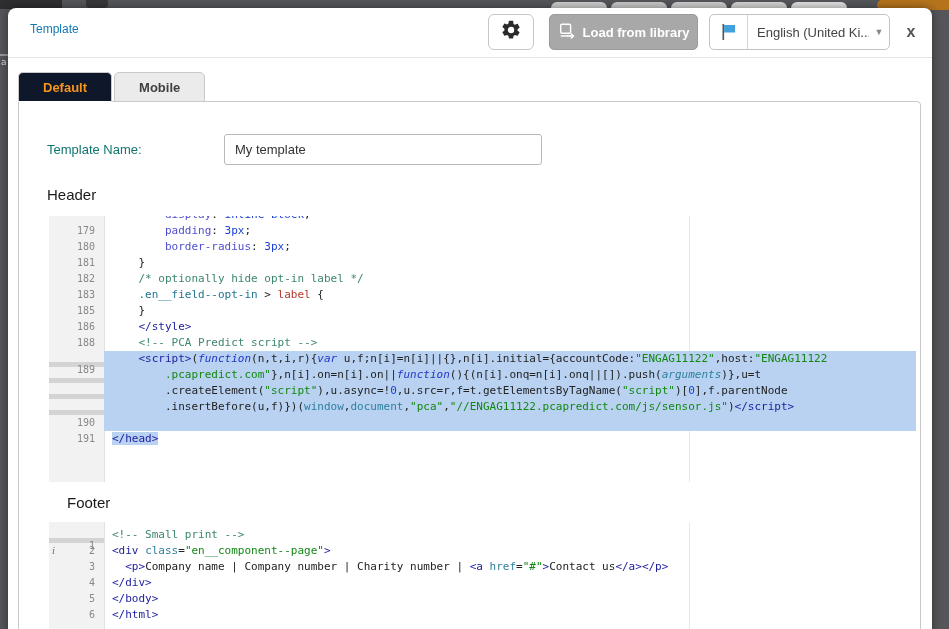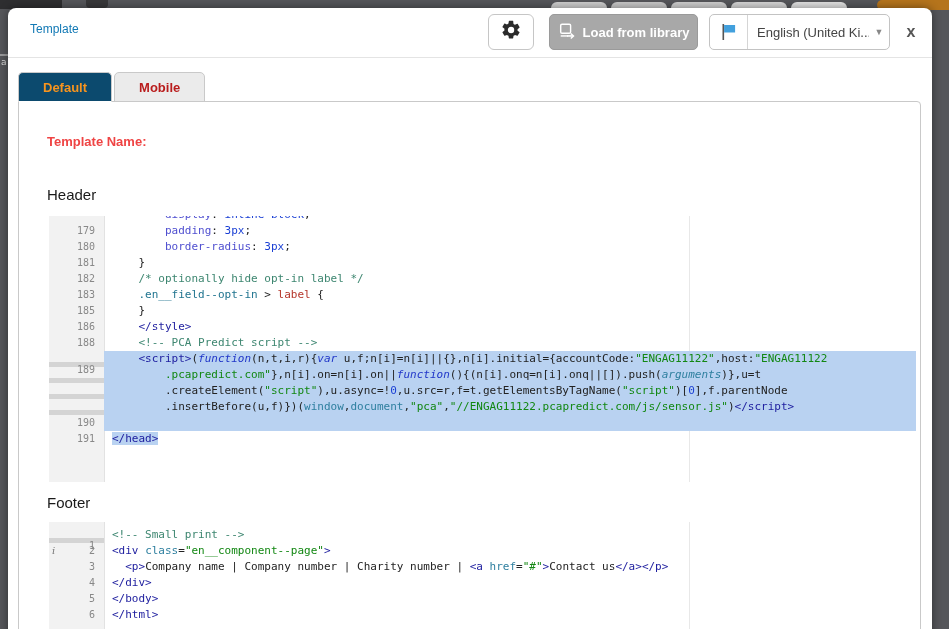--- a/index.html
+++ b/index.html
@@ -27,34 +27,34 @@
   .lang-flag { width:38px; border-right:1px solid #d5d5d5; display:flex; align-items:center; justify-content:center; }
   .lang-text { flex:1; font-size:13px; color:#444; display:flex; align-items:center; padding-left:9px; white-space:nowrap; overflow:hidden; }
   .lang-caret { width:20px; display:flex; align-items:center; justify-content:center; color:#888; font-size:9px; }
   .btn-close { position:absolute; right:10px; top:13px; width:22px; height:22px; color:#555;
                font-size:16px; font-weight:bold; text-align:center; line-height:22px; cursor:pointer; }
 
   
   .tabs { position:absolute; left:10px; top:64px; height:30px; display:flex; }
   .tab { height:30px; padding:0 24px; font-size:13px; font-weight:bold; line-height:30px;
          border:1px solid #c9c9c9; border-radius:5px 5px 0 0; margin-right:2px; cursor:pointer; }
-  .tab.active { background:#0c4a6e; color:#f7941e; border-bottom:1px solid #fff; position:relative; z-index:2; }
-  .tab.inactive { background:#ebebeb; color:#b91c1c; }
+  .tab.active { background:#0f172a; color:#f7941e; border-bottom:1px solid #fff; position:relative; z-index:2; }
+  .tab.inactive { background:#ebebeb; color:#404040; }
 
   .panel { position:absolute; left:10px; top:93px; width:903px; height:547px;
            border:1px solid #c9c9c9; border-radius:0 4px 0 0; background:#fff; z-index:1; }
 
   .form-row { position:absolute; left:28px; top:32px; display:flex; align-items:center; }
-  .form-label { font-size:13px; font-weight:bold; color:#ef4444; width:177px; }
+  .form-label { font-size:13px; font-weight:normal; color:#0f766e; width:177px; }
   .text-input { width:318px; height:31px; border:1px solid #b9b9b9; border-radius:3px;
                 font-size:13px; color:#333; padding:0 10px; font-family:"Liberation Sans", sans-serif; }
 
   .section-h { position:absolute; left:28px; font-size:15px; font-weight:normal; color:#1a1a1a; }
   .h-header { top:84px; }
-  .h-footer { top:392px; }
+  .h-footer { top:392px;margin-left:20px; }
 
   
   .cm-editor { position:absolute; left:30px; width:867px; background:#fff; overflow:hidden;
                font-family:"DejaVu Sans Mono", monospace; font-size:11px; cursor:text; }
   .ed-header { top:114px; height:266px; }
   .ed-footer { top:420px; height:120px; padding-top:5px; }
   .cm-editor::before { content:''; position:absolute; left:0; top:0; bottom:0; width:55px;
                        background:#f2f2f2; border-right:1px solid #e2e2e2; z-index:0; }
   .cm-editor::after  { content:''; position:absolute; left:640px; top:0; bottom:0; width:1px;
                        background:#e8e8e8; z-index:0; }
@@ -136,20 +136,21 @@
 
   <div class="tabs">
     <div class="tab active">Default</div>
     <div class="tab inactive">Mobile</div>
   </div>
 
   <div class="panel">
 
     <div class="form-row">
       <span class="form-label">Template Name:</span>
+      <input class="text-input" type="text" value="My template" style="">
     </div>
 
     <div class="section-h h-header">Header</div>
     <div class="cm-editor ed-header" id="header-editor">
         <div class="cm-line partial"><div class="cm-gutter"><span></span></div><div class="cm-code"><span class="tok-p">        </span><span class="tok-pr">display</span><span class="tok-p">: </span><span class="tok-n">inline-block</span><span class="tok-p">;</span></div></div>
         <div class="cm-line"><div class="cm-gutter"><span>179</span></div><div class="cm-code"><span class="tok-p">        </span><span class="tok-pr">padding</span><span class="tok-p">: </span><span class="tok-n">3px</span><span class="tok-p">;</span></div></div>
         <div class="cm-line"><div class="cm-gutter"><span>180</span></div><div class="cm-code"><span class="tok-p">        </span><span class="tok-pr">border-radius</span><span class="tok-p">: </span><span class="tok-n">3px</span><span class="tok-p">;</span></div></div>
         <div class="cm-line"><div class="cm-gutter"><span>181</span></div><div class="cm-code"><span class="tok-p">    }</span></div></div>
         <div class="cm-line"><div class="cm-gutter"><span>182</span></div><div class="cm-code"><span class="tok-p">    </span><span class="tok-c">/* optionally hide opt-in label */</span></div></div>
         <div class="cm-line"><div class="cm-gutter"><span>183</span></div><div class="cm-code"><span class="tok-p">    </span><span class="tok-sel">.en__field--opt-in</span><span class="tok-p"> &gt; </span><span class="tok-r">label</span><span class="tok-p"> {</span></div></div>

